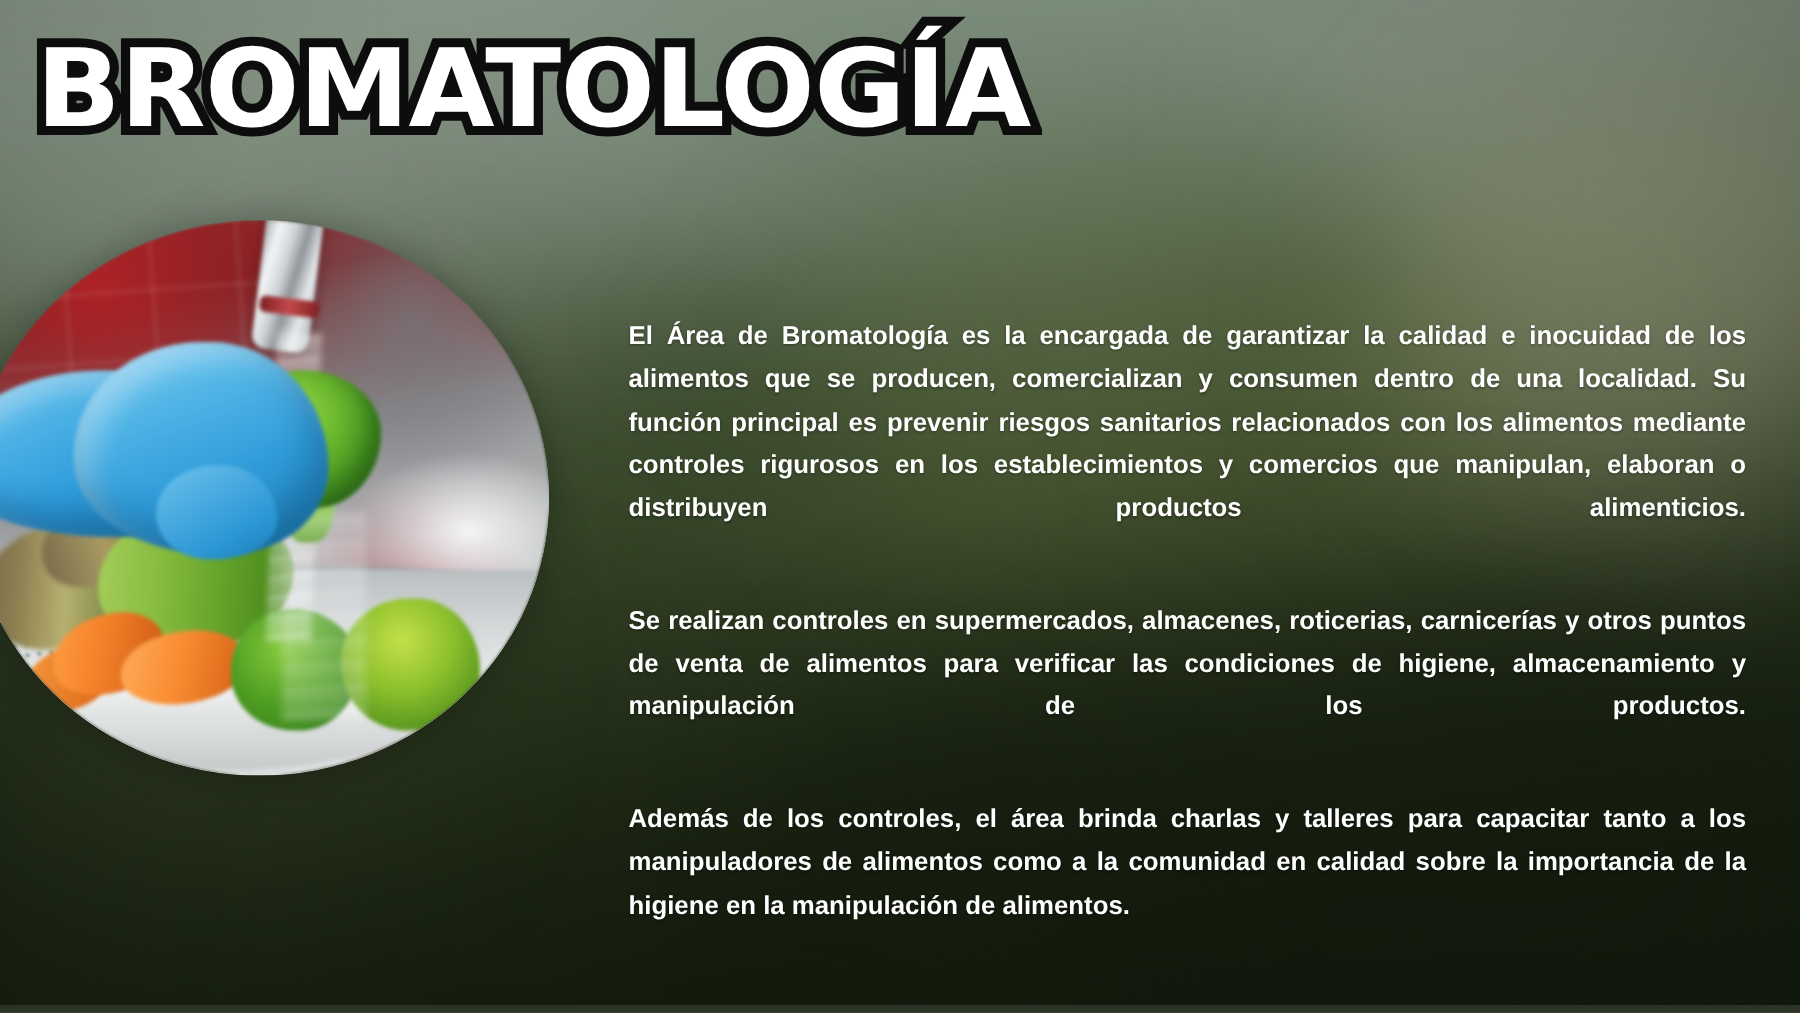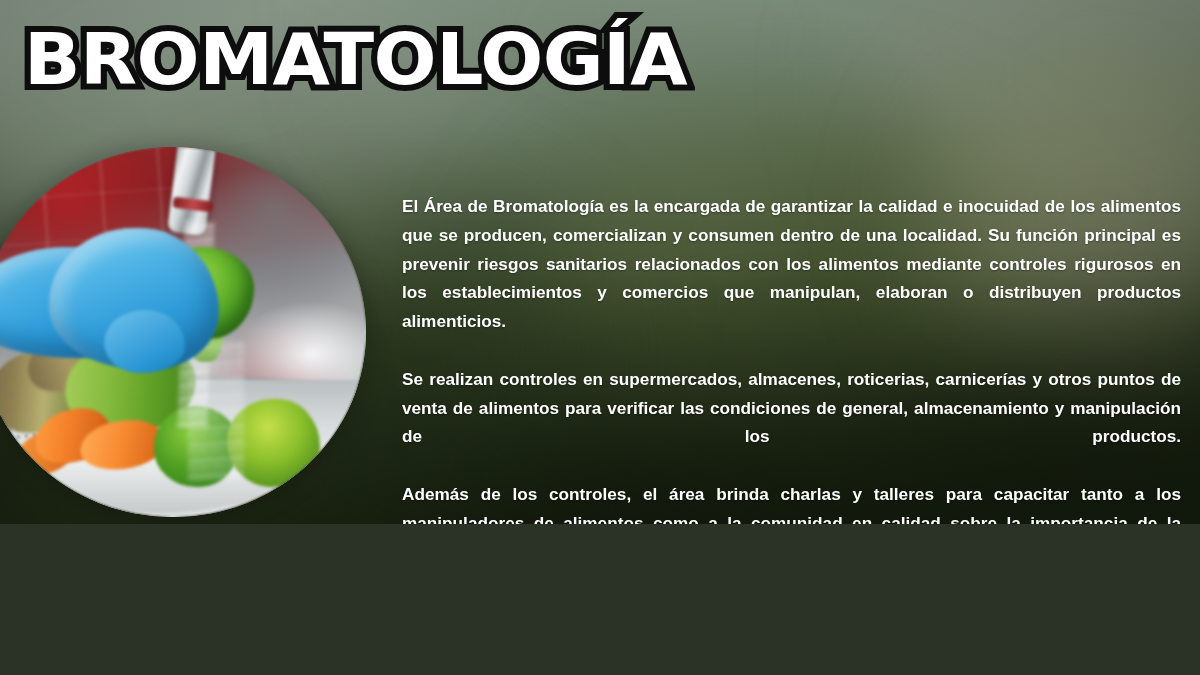--- a/index.html
+++ b/index.html
@@ -8,21 +8,21 @@
     padding: 0;
     background: #2a3326;
   }
   body {
     font-family: "Liberation Sans", "DejaVu Sans", sans-serif;
   }
 
   #slide {
     position: relative;
     width: 1200px;
-    height: 524px;
+    height: 670px;
     overflow: hidden;
     background: #4a5a3c;
   }
 
   
   .bg-base {
     position: absolute;
     inset: 0;
     background:
       linear-gradient(178deg,
@@ -319,21 +319,21 @@
     top: 192px;
     width: 779px;
     color: #ffffff;
     font-size: 17.2px;
     line-height: 28.8px;
     font-weight: bold;
     text-align: justify;
     text-shadow: 0 1px 2px rgba(0,0,0,0.35);
   }
   .copy p {
-    margin: 0;
+    margin: 17px;
     text-align: justify;
     text-justify: inter-word;
   }
   .copy p.last-justify::after {
     content: "";
     display: inline-block;
     width: 100%;
   }
 </style>
 </head>
@@ -377,17 +377,17 @@
     <div class="broccoli-main"></div>
     <div class="water-splash"></div>
     <div class="glove-a"></div>
     <div class="glove-b"></div>
     <div class="glove-thumb"></div>
     <div class="photo-soften"></div>
   </div>
 
   <div class="copy">
     <p class="last-justify">El Área de Bromatología es la encargada de garantizar la calidad e inocuidad de los alimentos que se producen, comercializan y consumen dentro de una localidad. Su función principal es prevenir riesgos sanitarios relacionados con los alimentos mediante controles rigurosos en los establecimientos y comercios que manipulan, elaboran o distribuyen productos alimenticios.</p>
-    <p class="last-justify">Se realizan     controles en supermercados, almacenes, roticerias, carnicerías y otros puntos de venta de alimentos para verificar las condiciones de general, almacenamiento y manipulación de los productos.</p>
+    <p class="last-justify">Se realizan     controles en supermercados, almacenes, roticerias, carnicerías y otros puntos de venta de alimentos para verificar las condiciones de higiene, almacenamiento y manipulación de los productos.</p>
     <p>Además de los controles, el área brinda charlas y talleres para capacitar tanto a los manipuladores de alimentos como a la comunidad en calidad sobre la importancia de la higiene en la manipulación de alimentos.</p>
   </div>
 
 </div>
 
 </body></html>

